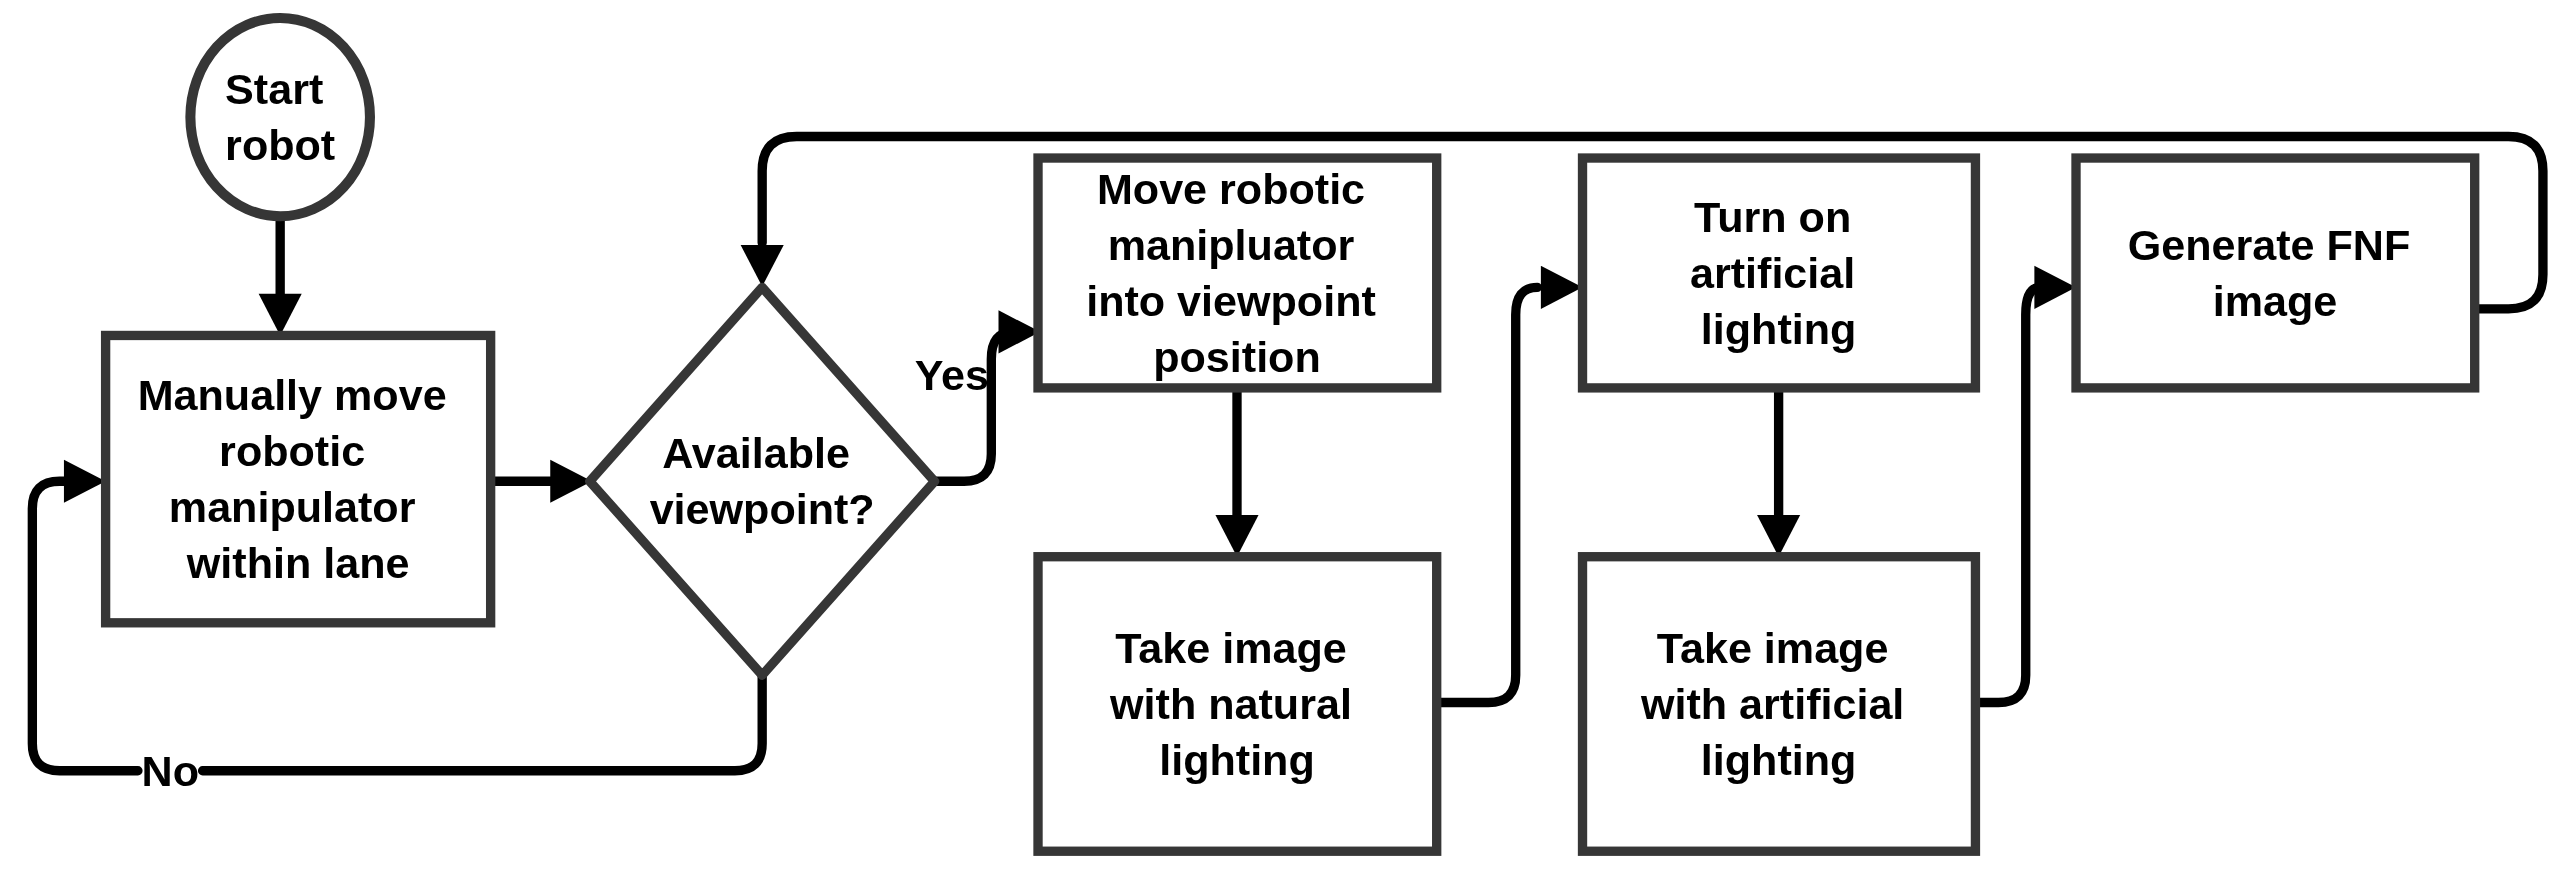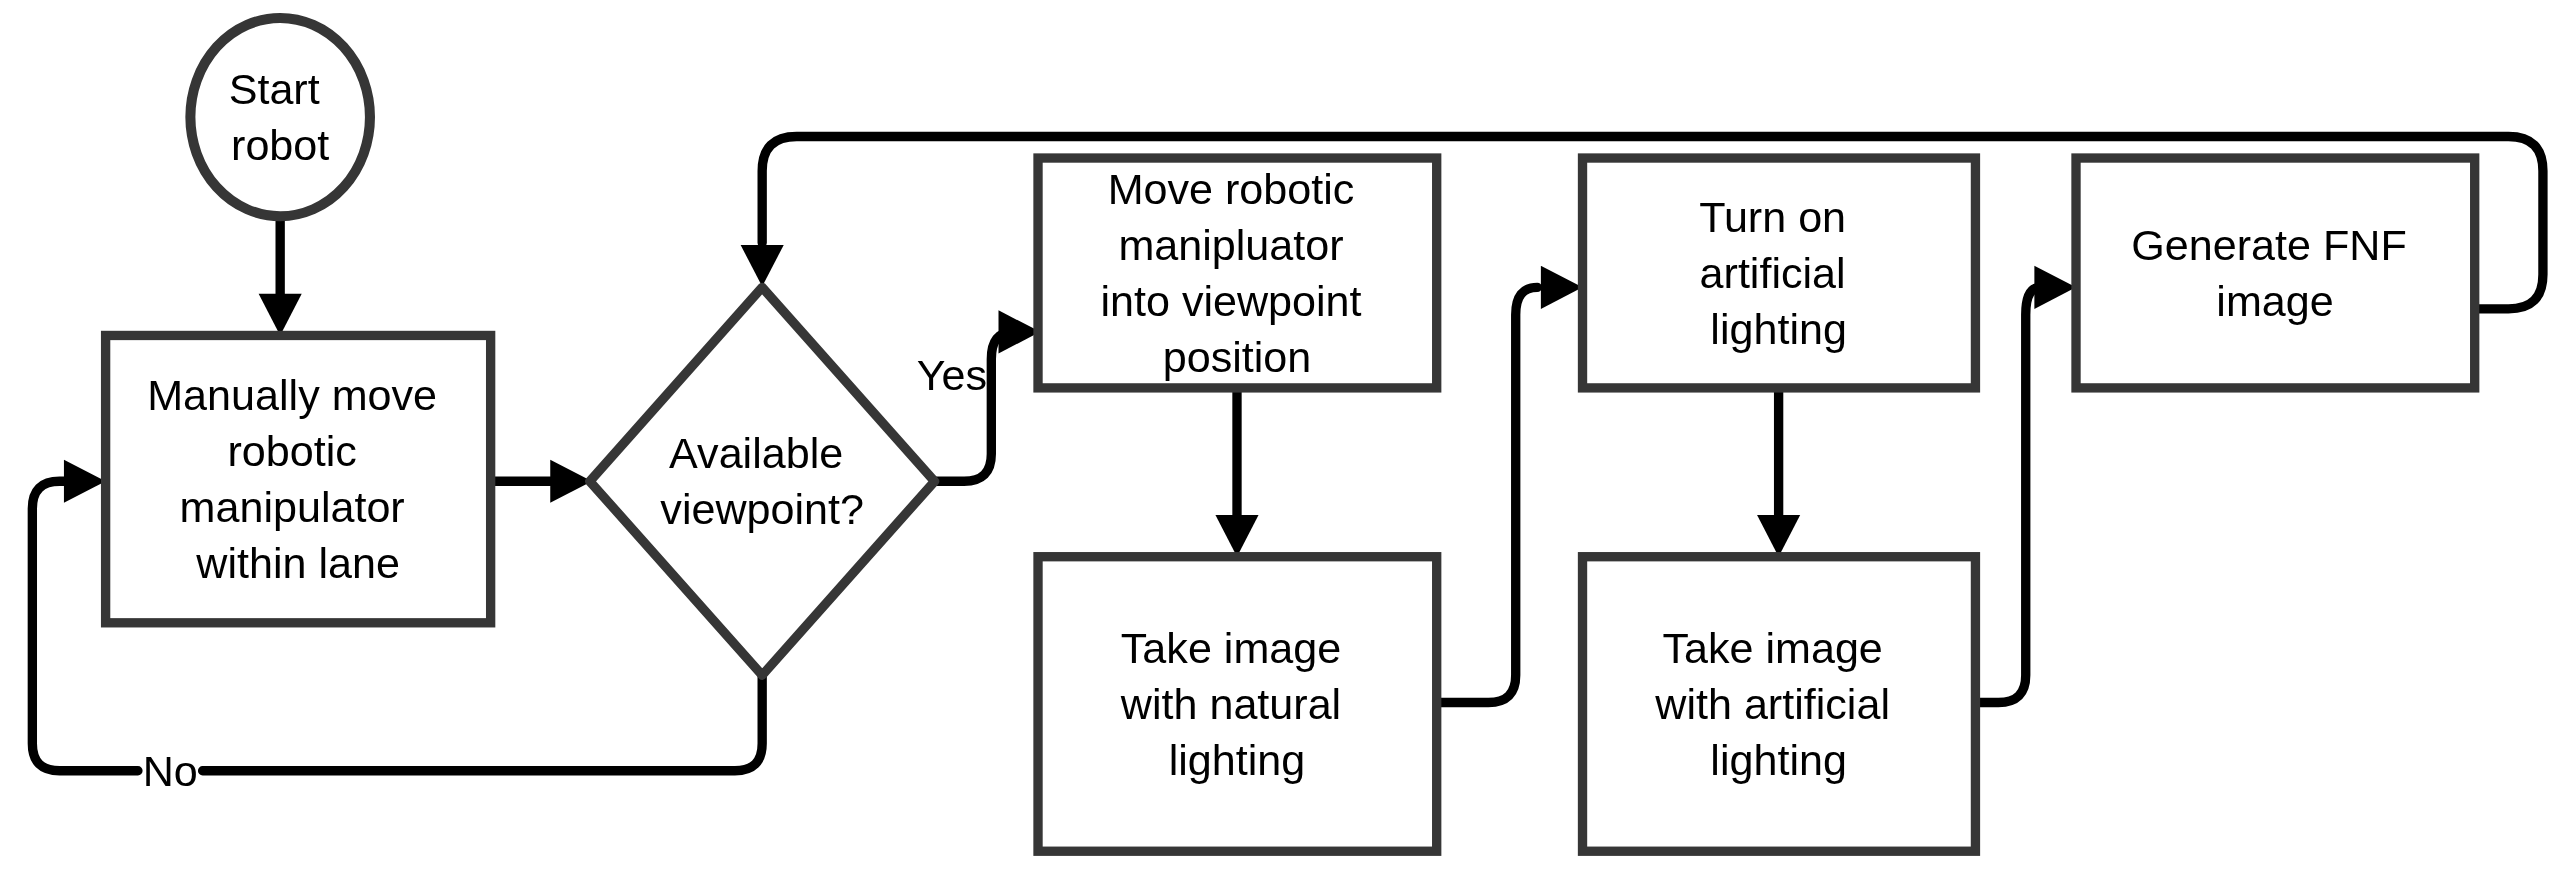--- a/index.html
+++ b/index.html
@@ -3,20 +3,21 @@
 <meta charset="utf-8">
 <style>
   html, body {
     margin: 0;
     padding: 0;
     background: #ffffff;
   }
   .canvas-wrap {
     width: 100%;
     background: #6d28d9;
+    font-weight: bold;
   }
   svg {
     display: block;
     width: 100%;
     height: auto;
     background: #ffffff;
   }
   .node-shape {
     fill: #ffffff;
     stroke: #363636;

